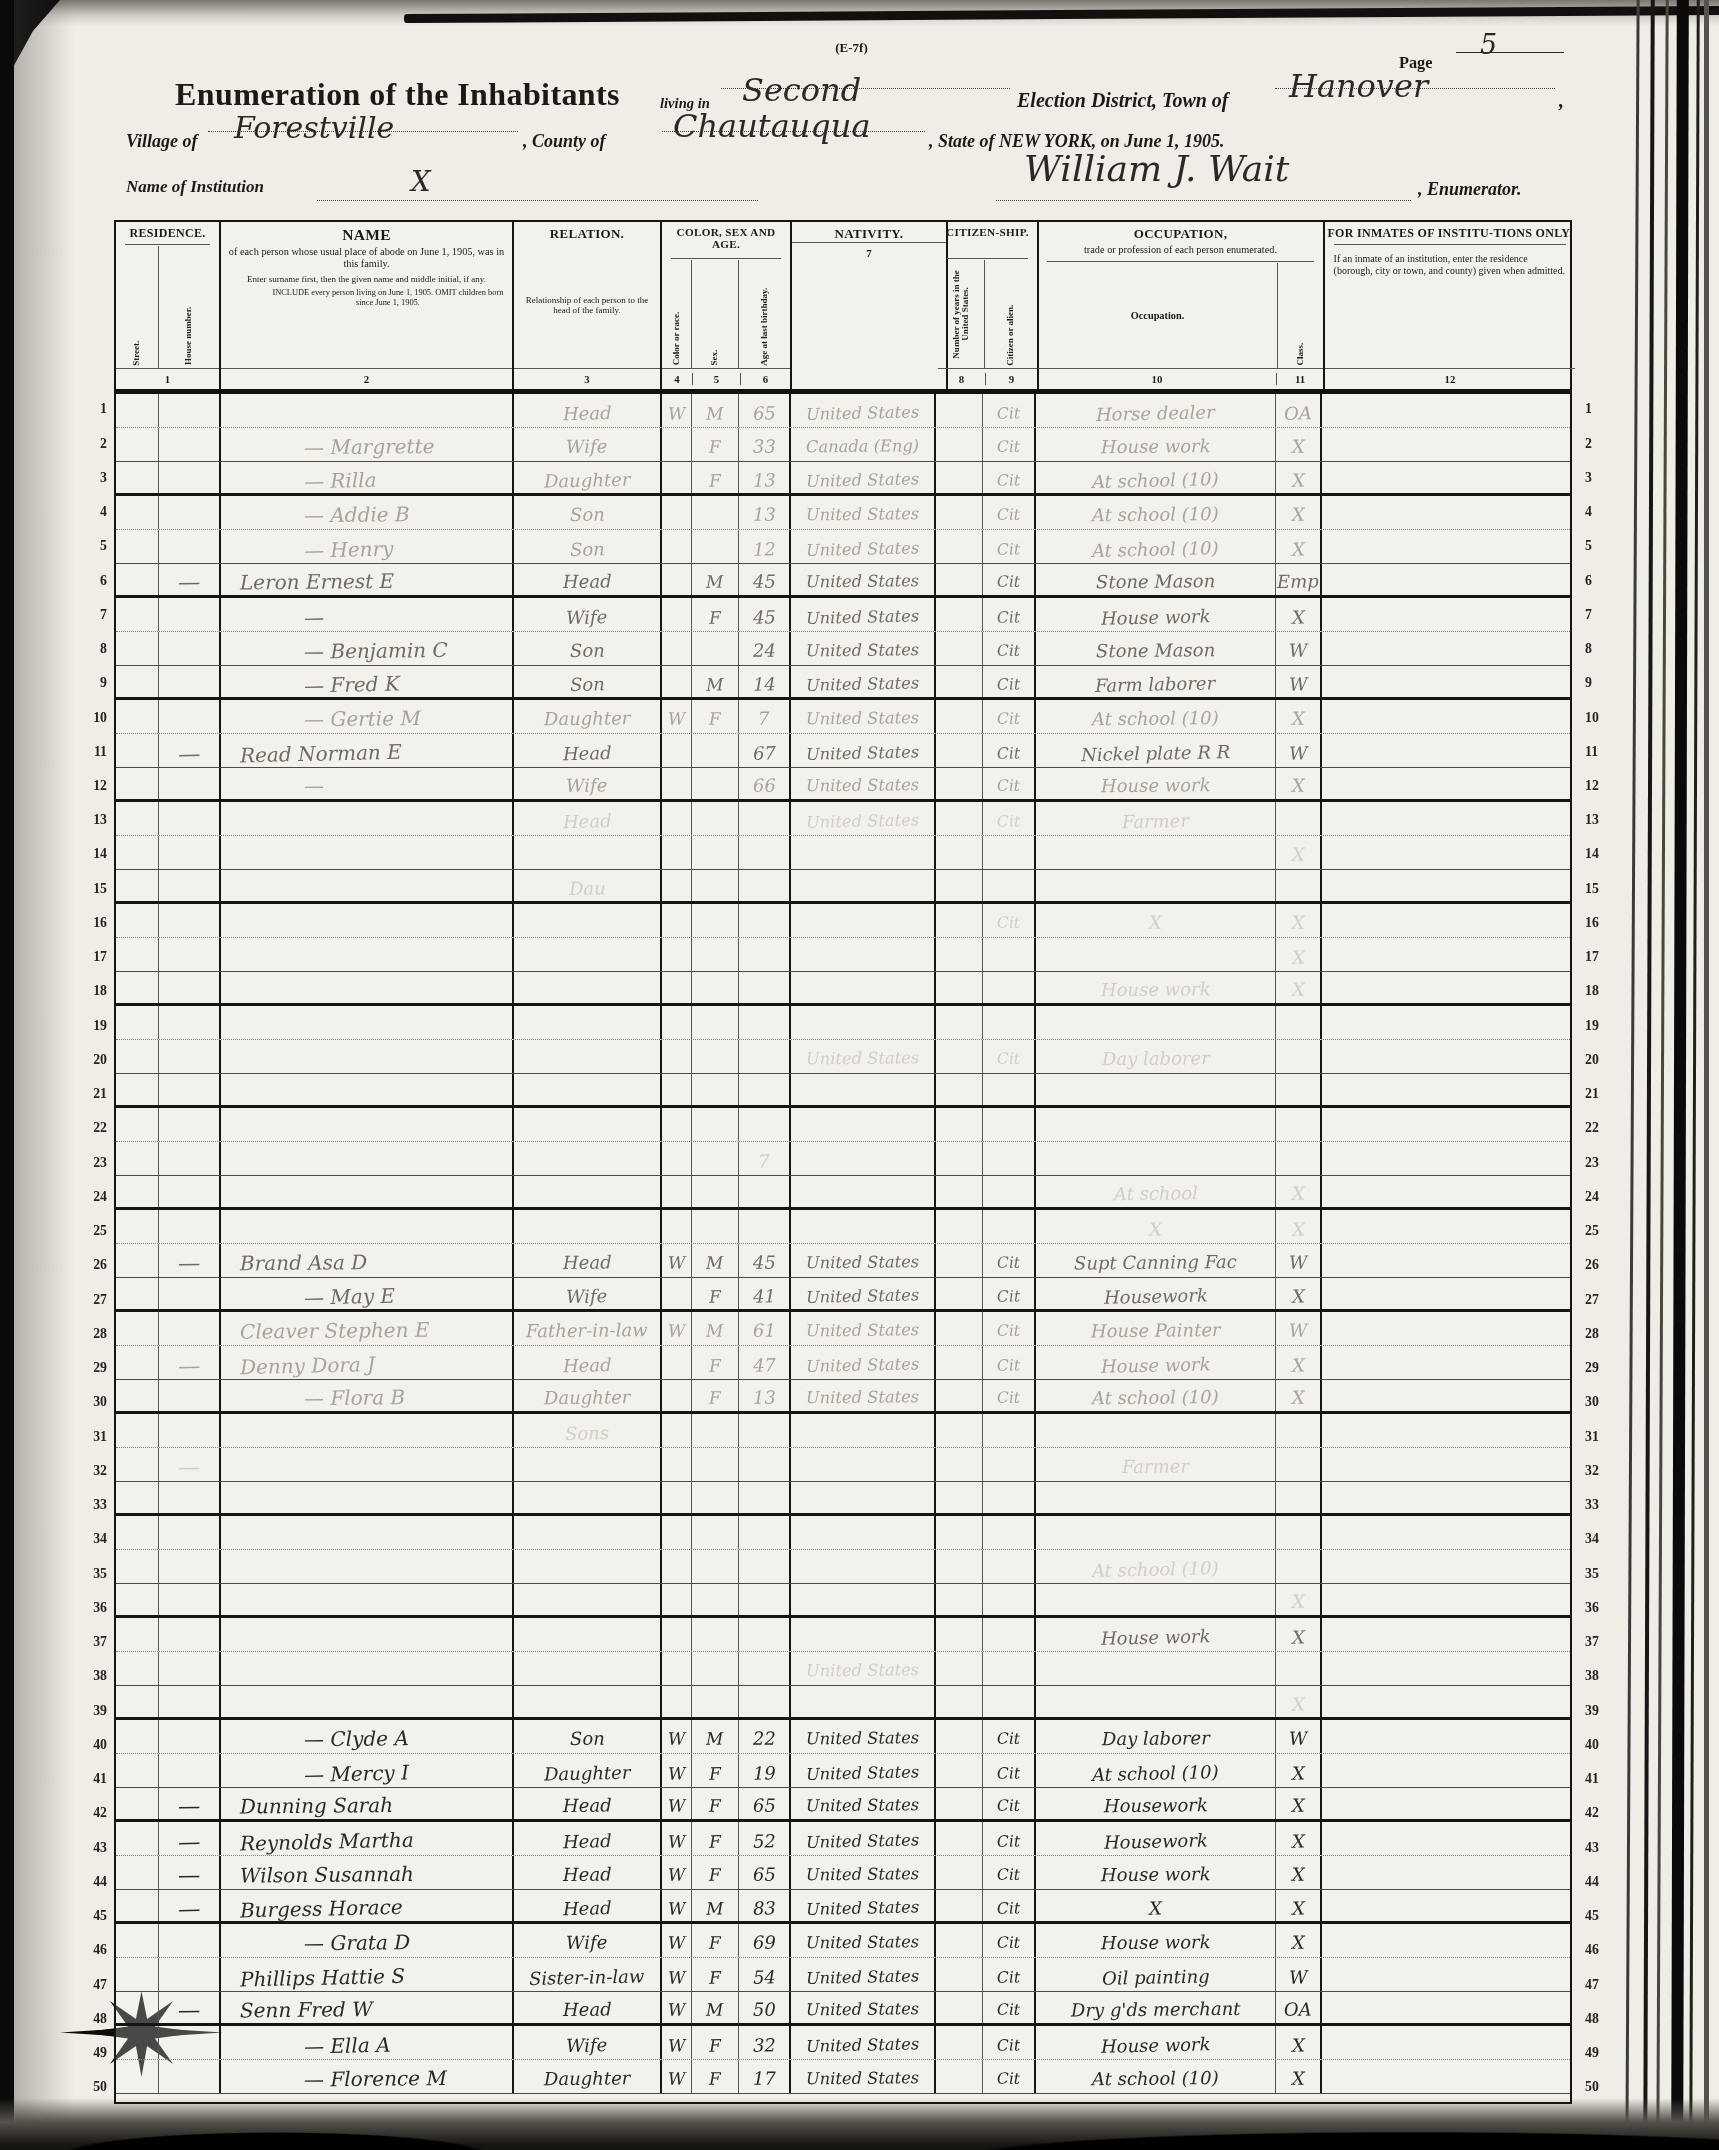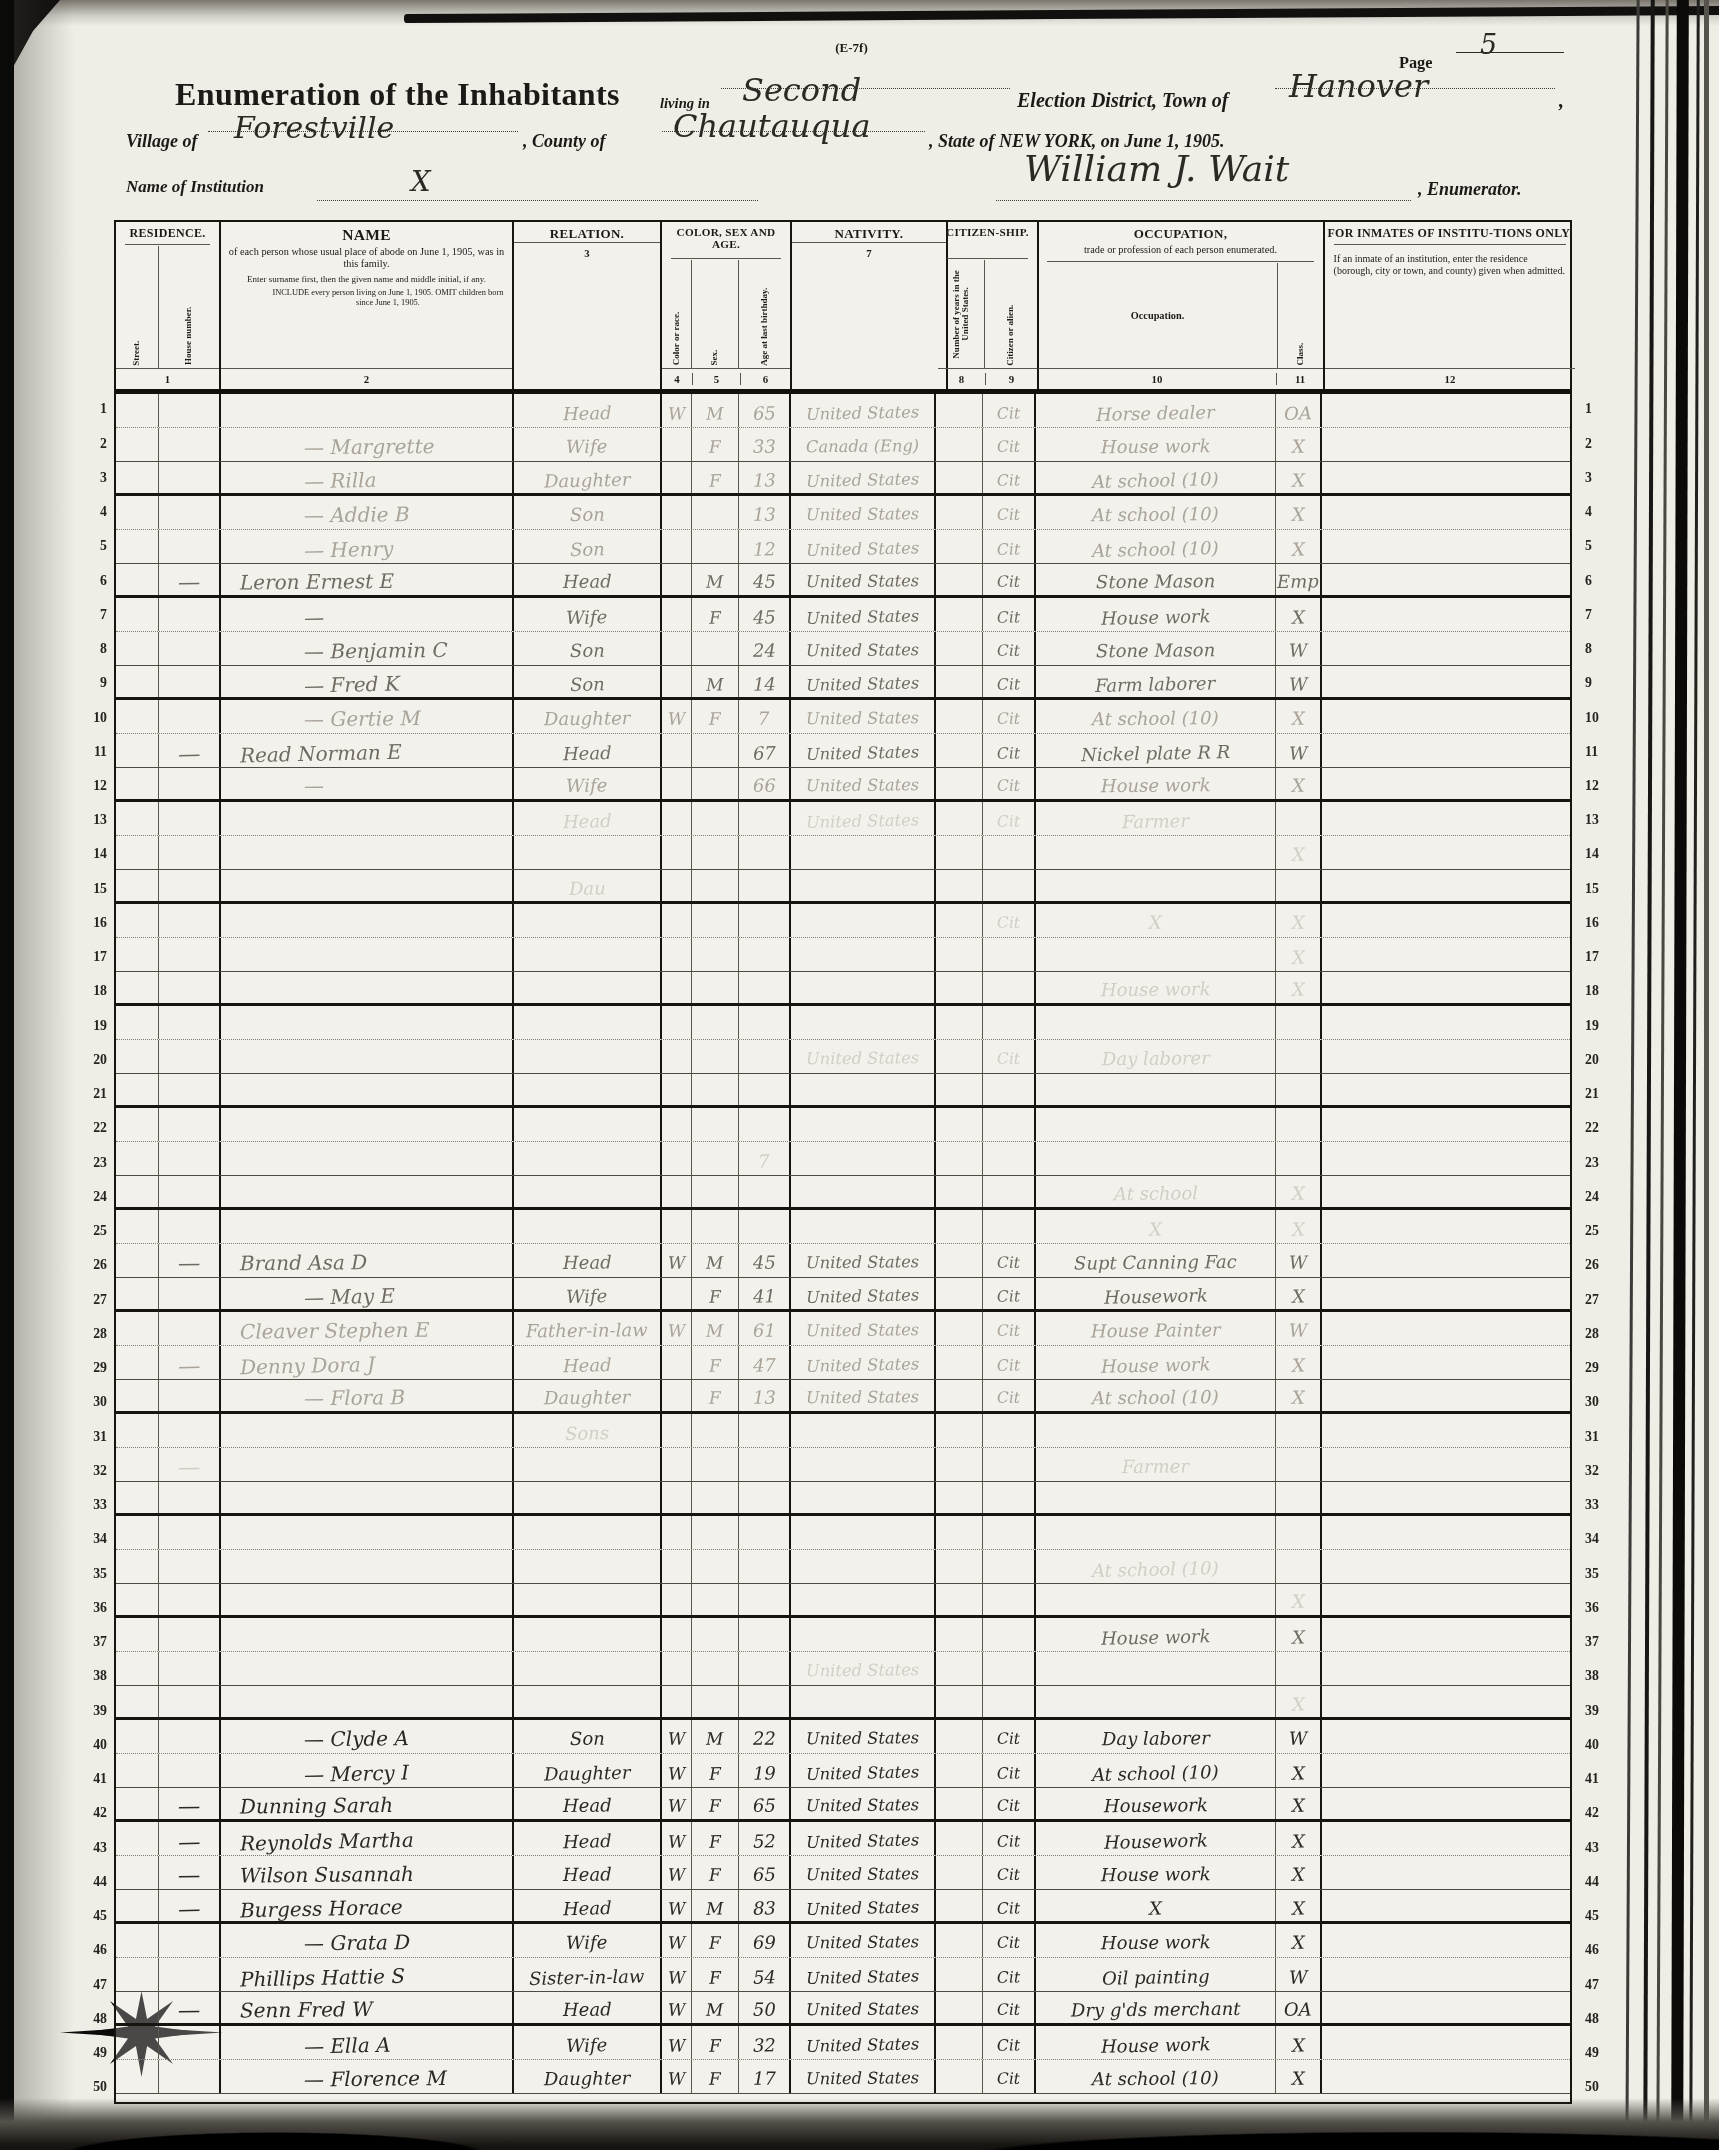--- a/index.html
+++ b/index.html
@@ -165,20 +165,21 @@
         <div class="hdesc" style="font-size:10.3px;">of each person whose usual place of abode on June 1, 1905, was in this family.</div>
         <div class="hdesc">Enter surname first, then the given name and middle initial, if any.</div>
         <div class="hdesc small" style="flex:1;padding-left:48px;">INCLUDE every person living on June 1, 1905. OMIT children born since June 1, 1905.</div>
         <div class="numband">
             <span class="num">2</span>
           </div>
       </div>
 
       <div class="hbox" style="left:398px;width:148px;">
         <div class="htitle">RELATION.</div>
+        <div class="hdesc" style="flex:1;display:flex;align-items:center;">Relationship of each person to the head of the family.</div>
         <div class="numband">
             <span class="num">3</span>
           </div>
       </div>
 
       <div class="hbox" style="left:546px;width:130px;">
         <div class="htitle" style="font-size:11.2px;height:29px;">COLOR, SEX AND AGE.</div>
         <div class="rule"></div>
         <div class="hflex">
           <div class="subcol" style="width:30px;border-right:0.9px solid var(--ln);">

